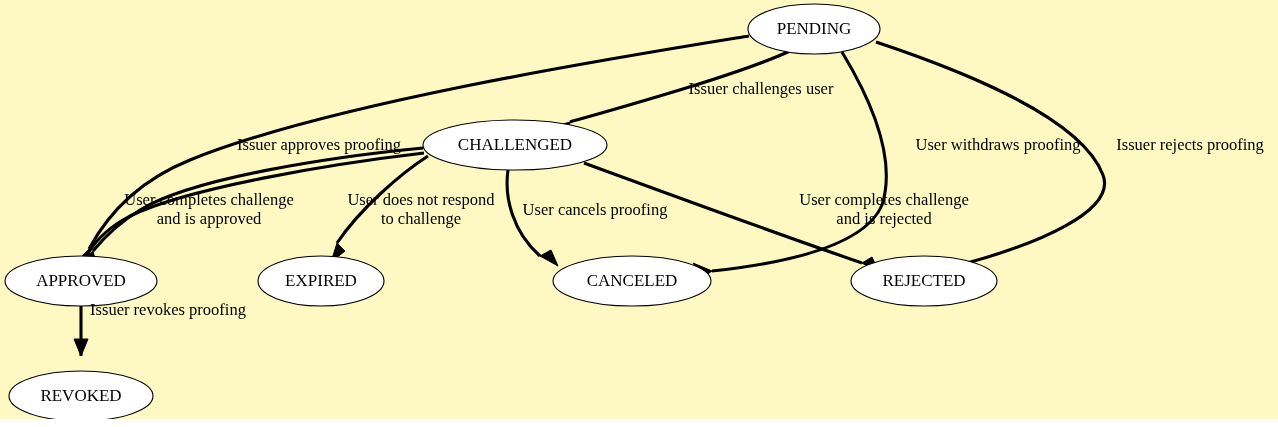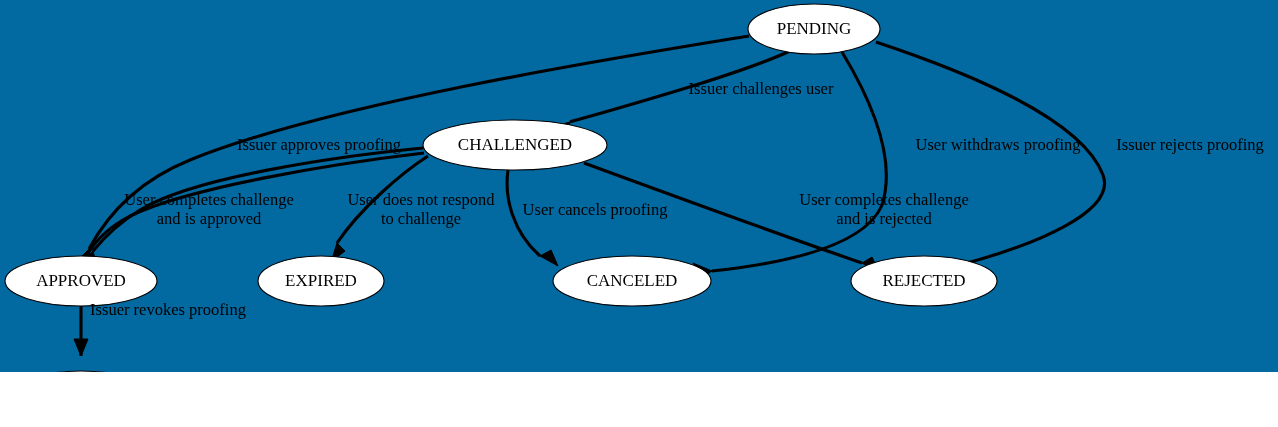--- a/index.html
+++ b/index.html
@@ -7,22 +7,22 @@
     margin: 0;
     padding: 0;
     background: #ffffff;
   }
   body {
     font-family: "Liberation Serif", "DejaVu Serif", serif;
   }
   #diagram-root {
     position: relative;
     width: 1278px;
-    height: 372px;
-    background: #0369a1;
+    height: 419px;
+    background: #fef9c3;
     overflow: hidden;
     text-align: right;
   }
   svg#graph-canvas {
     display: block;
     width: 1278px;
     height: 427px;
   }
   .node-ellipse {
     fill: #ffffff;

